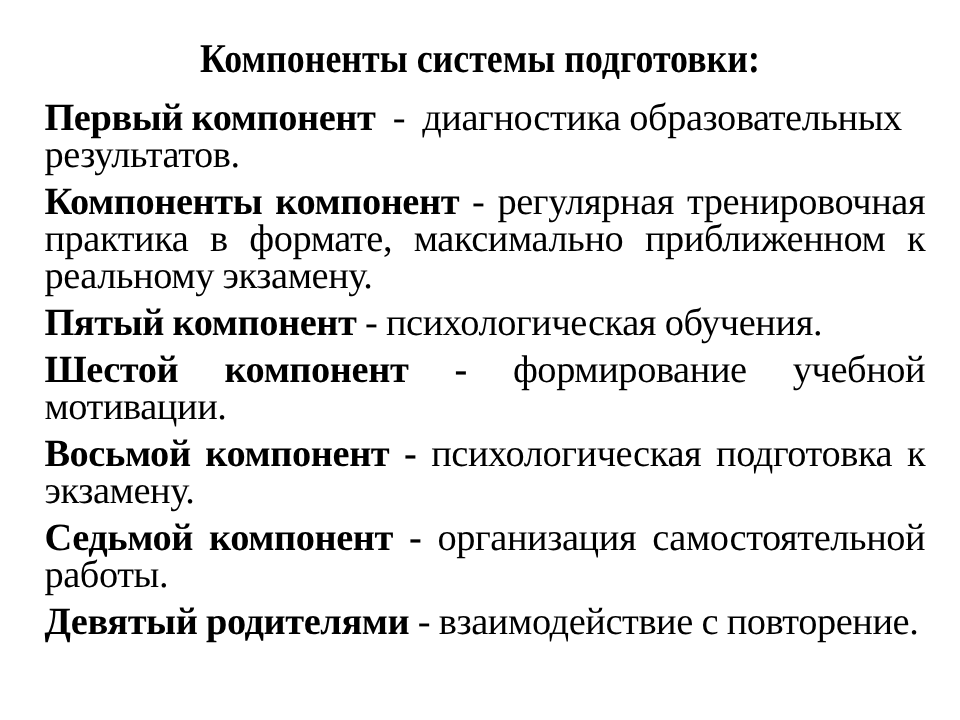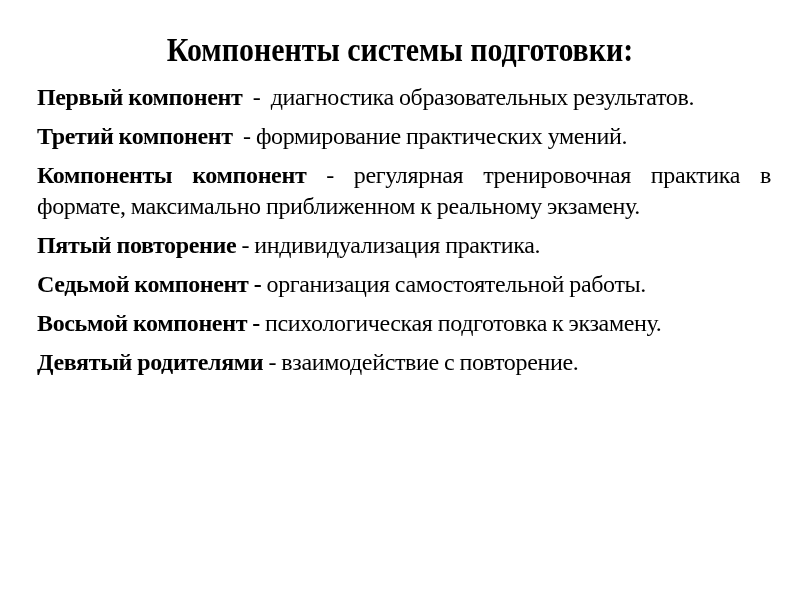--- a/index.html
+++ b/index.html
@@ -34,21 +34,21 @@
       transform-origin: 400px 0;
       white-space: nowrap;
     }
     .items {
       position: absolute;
       left: 37px;
       top: 82px;
       width: 734px;
     }
     .item {
-      font-size: 24px;
+      font-size: 32px;
       line-height: 31px;
       margin-bottom: 8px;
       text-align: justify;
       letter-spacing: -0.35px;
       word-spacing: -0.5px;
     }
     .item .name {
       font-weight: bold;
     }
   </style>
@@ -56,31 +56,31 @@
 <body>
 
 <div class="slide">
   <div class="title">Компоненты системы подготовки:</div>
 
   <div class="items">
     <div class="item" style="text-align:left;">
       <span class="name">Первый компонент</span><span style="white-space:pre;">  -  </span><span>диагностика образовательных результатов.</span>
     </div>
     <div class="item">
-      <span class="name">Третий компонент</span><span style="white-space:pre;">  - </span><span>формирование практических умений.</span>
-    </div>
-    <div class="item">
       <span class="name">Компоненты компонент</span><span style="white-space:pre;"> - </span><span>регулярная тренировочная практика в формате, максимально приближенном к реальному экзамену.</span>
     </div>
     <div class="item">
-      <span class="name">Пятый повторение</span><span style="white-space:pre;"> - </span><span>индивидуализация практика.</span>
+      <span class="name">Пятый компонент</span><span style="white-space:pre;"> - </span><span>психологическая обучения.</span>
+    </div>
+    <div class="item">
+      <span class="name">Шестой компонент -</span><span style="white-space:pre;"> </span><span>формирование учебной мотивации.</span>
+    </div>
+    <div class="item">
+      <span class="name">Восьмой компонент -</span><span style="white-space:pre;"> </span><span>психологическая подготовка к экзамену.</span>
     </div>
     <div class="item">
       <span class="name">Седьмой компонент -</span><span style="white-space:pre;"> </span><span>организация самостоятельной работы.</span>
-    </div>
-    <div class="item">
-      <span class="name">Восьмой компонент -</span><span style="white-space:pre;"> </span><span>психологическая подготовка к экзамену.</span>
     </div>
     <div class="item">
       <span class="name">Девятый родителями</span><span style="white-space:pre;"> - </span><span>взаимодействие с повторение.</span>
     </div>
   </div>
 </div>
 
 </body></html>

